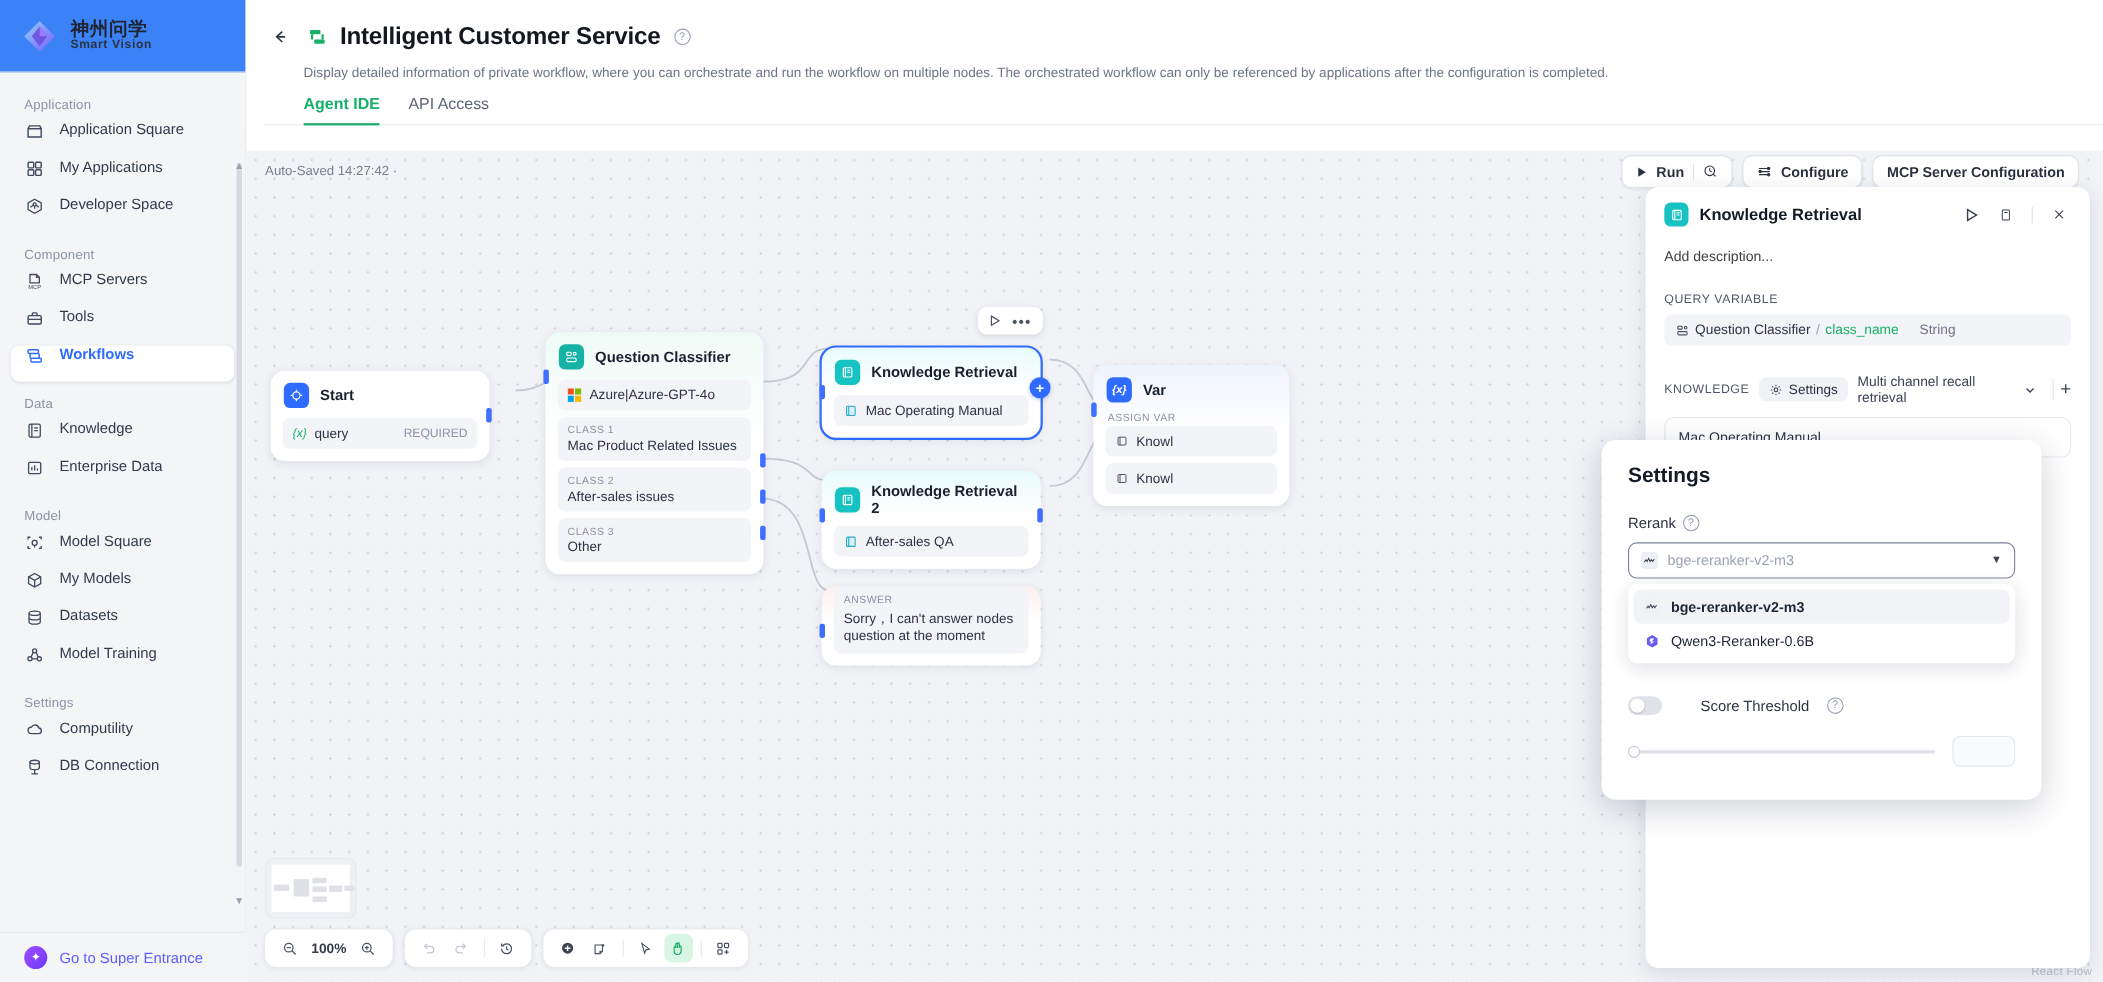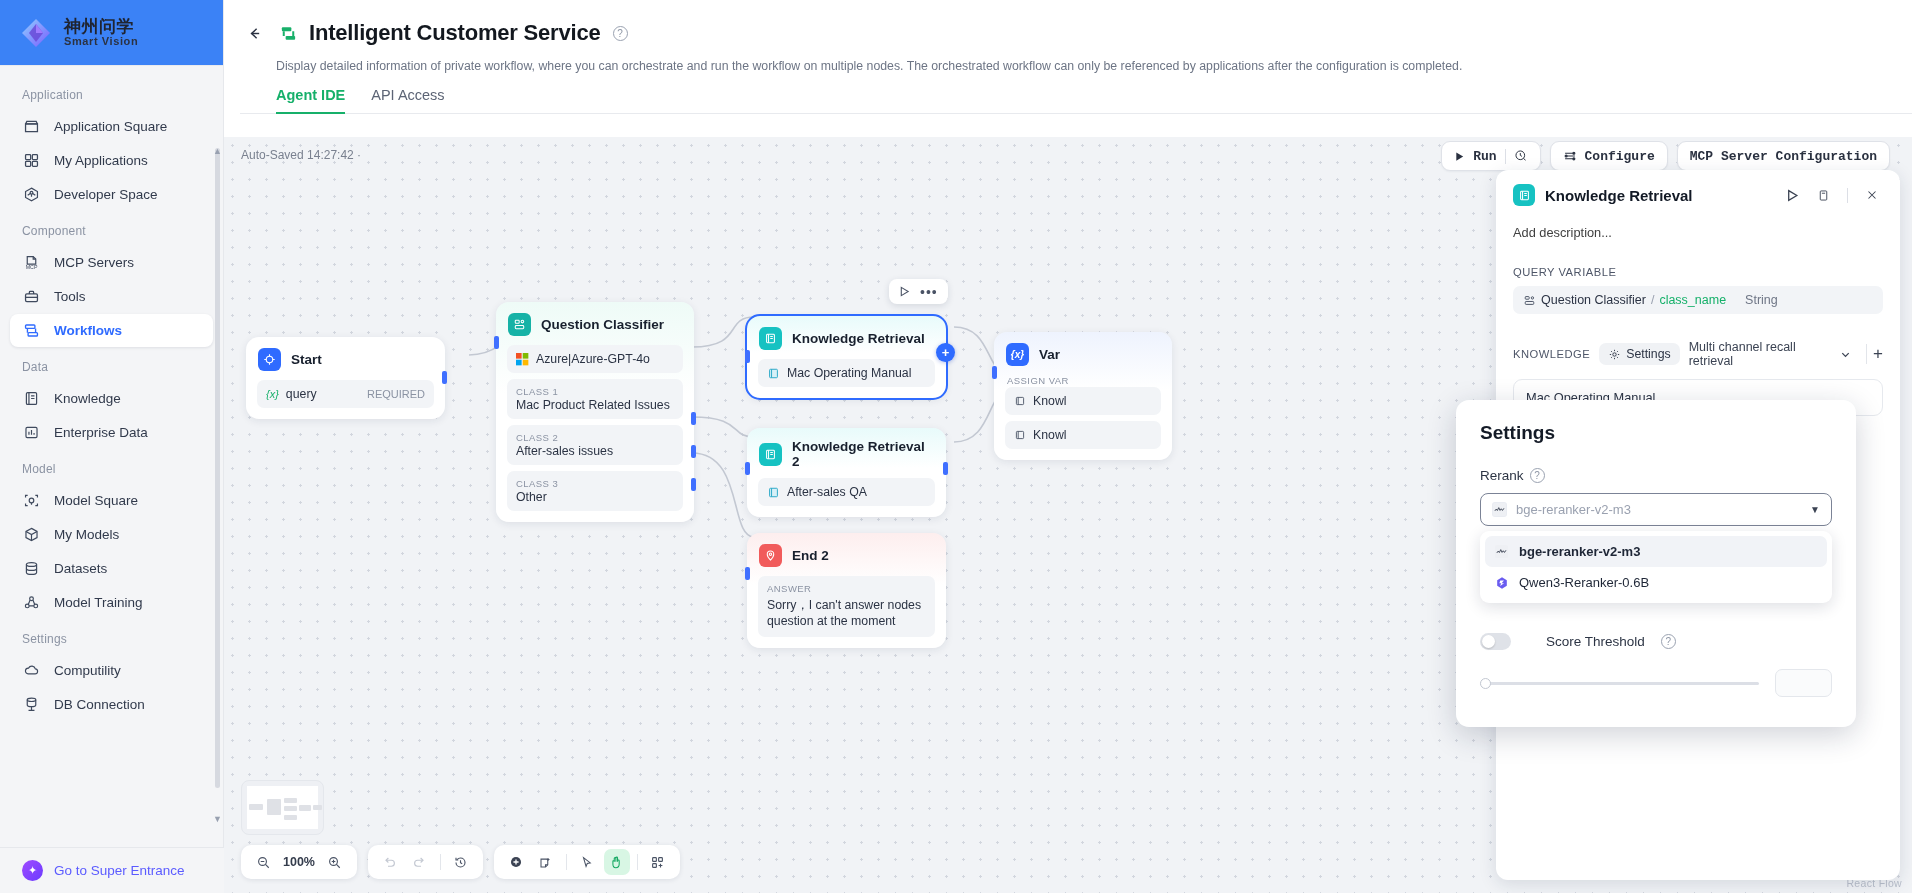--- a/index.html
+++ b/index.html
@@ -26,21 +26,21 @@
   .brand-logo { width: 36px; height: 36px; position: relative; flex:0 0 36px;}
   .brand-text { display:flex; flex-direction:column; line-height:1.05;}
   .brand-cn { font-size: 17px; font-weight: 700; color:#1f2430; letter-spacing:0.5px;}
   .brand-en { font-size: 11px; font-weight:700; color:#2b3242; letter-spacing:0.6px;}
 
   .nav { padding: 10px 0 0 0; height: 827px; overflow:hidden; position:relative;}
   .nav-group-label {
     font-size: 12px; color:#8b93a3; padding: 12px 0 7px 22px; letter-spacing:0.2px;
   }
   .nav-item {
-    display:flex; align-items:center; gap:13px;
+    display:flex; align-items:flex-start; gap:13px;
     height: 33px; margin: 1px 10px; padding: 0 12px;
     border-radius: 8px; cursor: pointer;
     font-size: 13.5px; color:#313a4c;
   }
   .nav-item .ni-icon { width:19px; height:19px; flex:0 0 19px; display:flex; align-items:center; justify-content:center; color:#3f4a5e;}
   .nav-item.active { background:#ffffff; box-shadow:0 1px 3px rgba(20,30,60,.10); color:#2f6bff; font-weight:700;}
   .nav-item.active .ni-icon { color:#2f6bff; }
 
   .sidebar-scrollbar {
     position:absolute; right: 3px; top: 82px; width: 5px; height: 640px;
@@ -81,21 +81,21 @@
   
   .canvas {
     position:absolute; left:0; right:0; top:137px; bottom:0;
     background-color:#f1f3f6;
     background-image: radial-gradient(#d2d6de 1.1px, transparent 1.1px);
     background-size: 17px 17px;
     overflow:hidden;
   }
   .autosave { position:absolute; left:17px; top:11px; font-size:12px; color:#79808f;}
 
-  .wf-toolbar { position:absolute; right:22px; top:4px; display:flex; gap:9px; align-items:center;font-family:Liberation Mono, monospace;}
+  .wf-toolbar { position:absolute; right:22px; top:4px; display:flex; gap:9px; align-items:center;}
   .tb-btn {
     background:#fff; border:1px solid #dfe2e8; border-radius:9px; height:30px;
     display:flex;align-items:center; gap:8px; padding:0 12px; font-size:13px; color:#2a3140;
     cursor:pointer; box-shadow:0 1px 2px rgba(20,30,60,.05); font-weight:600;
   }
   .tb-sep { width:1px; height:15px; background:#dcdfe6; }
 
   
   .node { position:absolute; border-radius:13px; background:#fff;
     box-shadow:0 2px 9px rgba(25,35,70,.09); width:196px; }
@@ -585,29 +585,20 @@
             </span>
             <span>After-sales QA</span>
           </div>
         </div>
         <div class="port left"></div>
         <div class="port right"></div>
       </div>
 
       <div class="node" style="left:523px; top:396px; width:199px;
            background:linear-gradient(180deg,#fdeeee 0%,#ffffff 45%);">
-        <div class="node-head">
-          <span class="node-ico" style="background:#f15b5b;">
-            <svg class="ic" width="13" height="13" viewBox="0 0 20 20" fill="none" stroke="#fff" stroke-width="1.6">
-              <path d="M10 17s5-5.2 5-9a5 5 0 10-10 0c0 3.8 5 9 5 9z"></path>
-                <circle cx="10" cy="8" r="1.8"></circle>
-              </svg>
-          </span>
-          <span class="node-title">End 2</span>
-        </div>
         <div class="node-body">
           <div class="node-field" style="display:block;line-height:1.35;">
             <span class="klabel">ANSWER</span>
             <span>Sorry，I can't answer nodes question at the moment</span>
           </div>
         </div>
         <div class="port left"></div>
       </div>
 
       <div class="node" style="left:770px; top:195px; width:178px;

